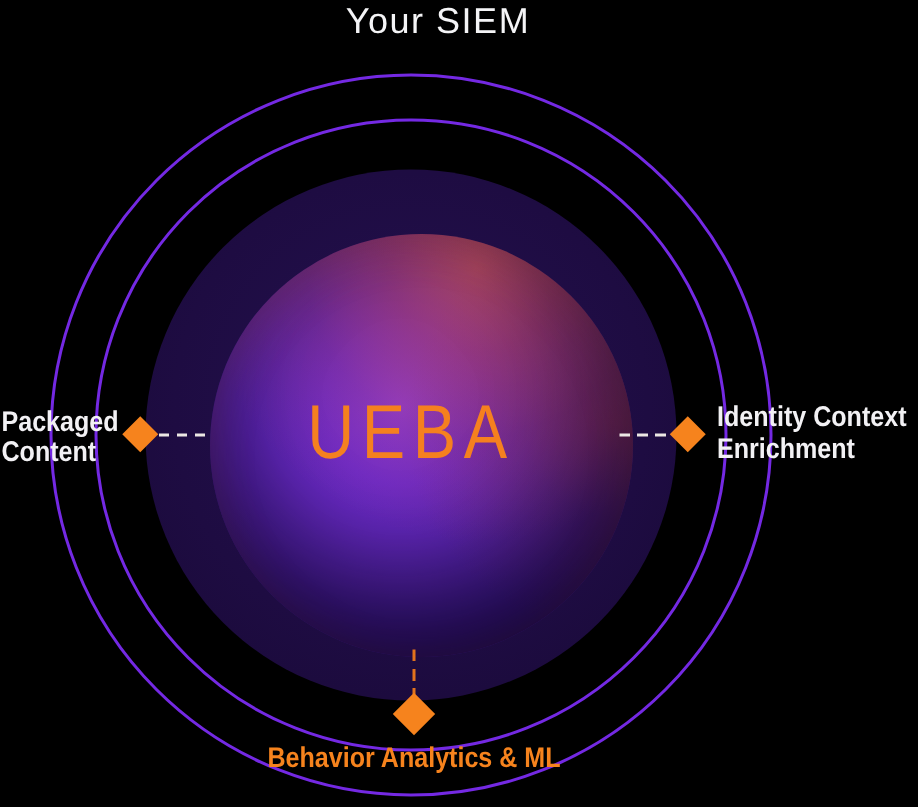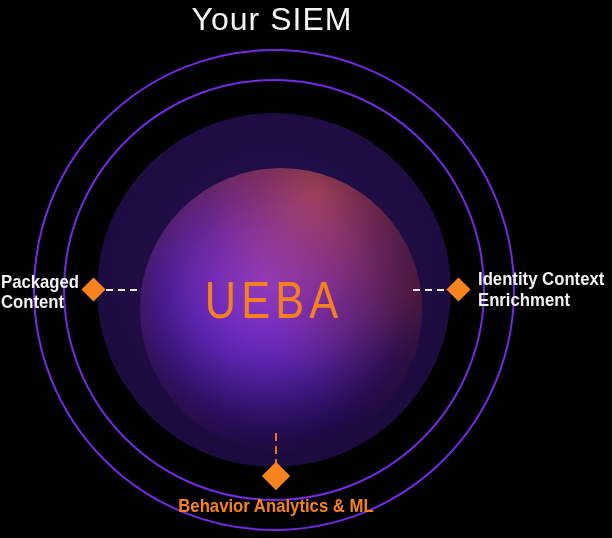--- a/index.html
+++ b/index.html
@@ -10,26 +10,26 @@
   .stage {
     position: relative;
     width: 612px;
     height: 538px;
     background: var(--background, #000000);
     overflow: hidden;
     font-family: "Liberation Sans", sans-serif;
   }
   .title {
     position: absolute;
-    left: 272px;
+    left: 292px;
     top: 1px;
     transform: translateX(-50%);
     margin: 0;
     color: var(--title-white, #f4f4f6);
-    font-size: 32px;
+    font-size: 24px;
     font-weight: 400;
     letter-spacing: 1px;
     white-space: nowrap;
     z-index: 7;
   }
   .orbit {
     position: absolute;
     border-radius: 50%;
     border: 2px solid var(--orbit-purple, #7429e3);
     box-sizing: border-box;
@@ -40,21 +40,21 @@
   .halo {
     position: absolute;
     left: 97px; top: 113px;
     width: 354px; height: 354px;
     border-radius: 50%;
     background: radial-gradient(circle at 50% 45%, #241150 0%, #1e0c42 60%, #180936 100%);
     z-index: 2;
   }
   .sphere {
     position: absolute;
-    left: 140px; top: 168px;
+    left: 140px; top: 156px;
     width: 282px; height: 282px;
     border-radius: 50%;
     background:
       radial-gradient(circle at 63% 8%,  rgba(236,98,46,0.55) 0%, rgba(202,74,42,0.40) 18%, rgba(160,55,48,0.22) 36%, rgba(120,40,60,0) 58%),
       radial-gradient(circle at 96% 45%, rgba(180,58,40,0.35) 0%, rgba(150,48,45,0.16) 20%, rgba(120,40,55,0) 45%),
       radial-gradient(circle at 45% 41%, #8c3be4 0%, #6f2cce 22%, #51209f 45%, #351478 68%, #1f0a4e 88%, #150634 100%);
     box-shadow: inset -14px -34px 70px rgba(6,2,22,0.55), inset 0 6px 30px rgba(220,90,50,0.18);
     z-index: 3;
   }
   .ueba {

